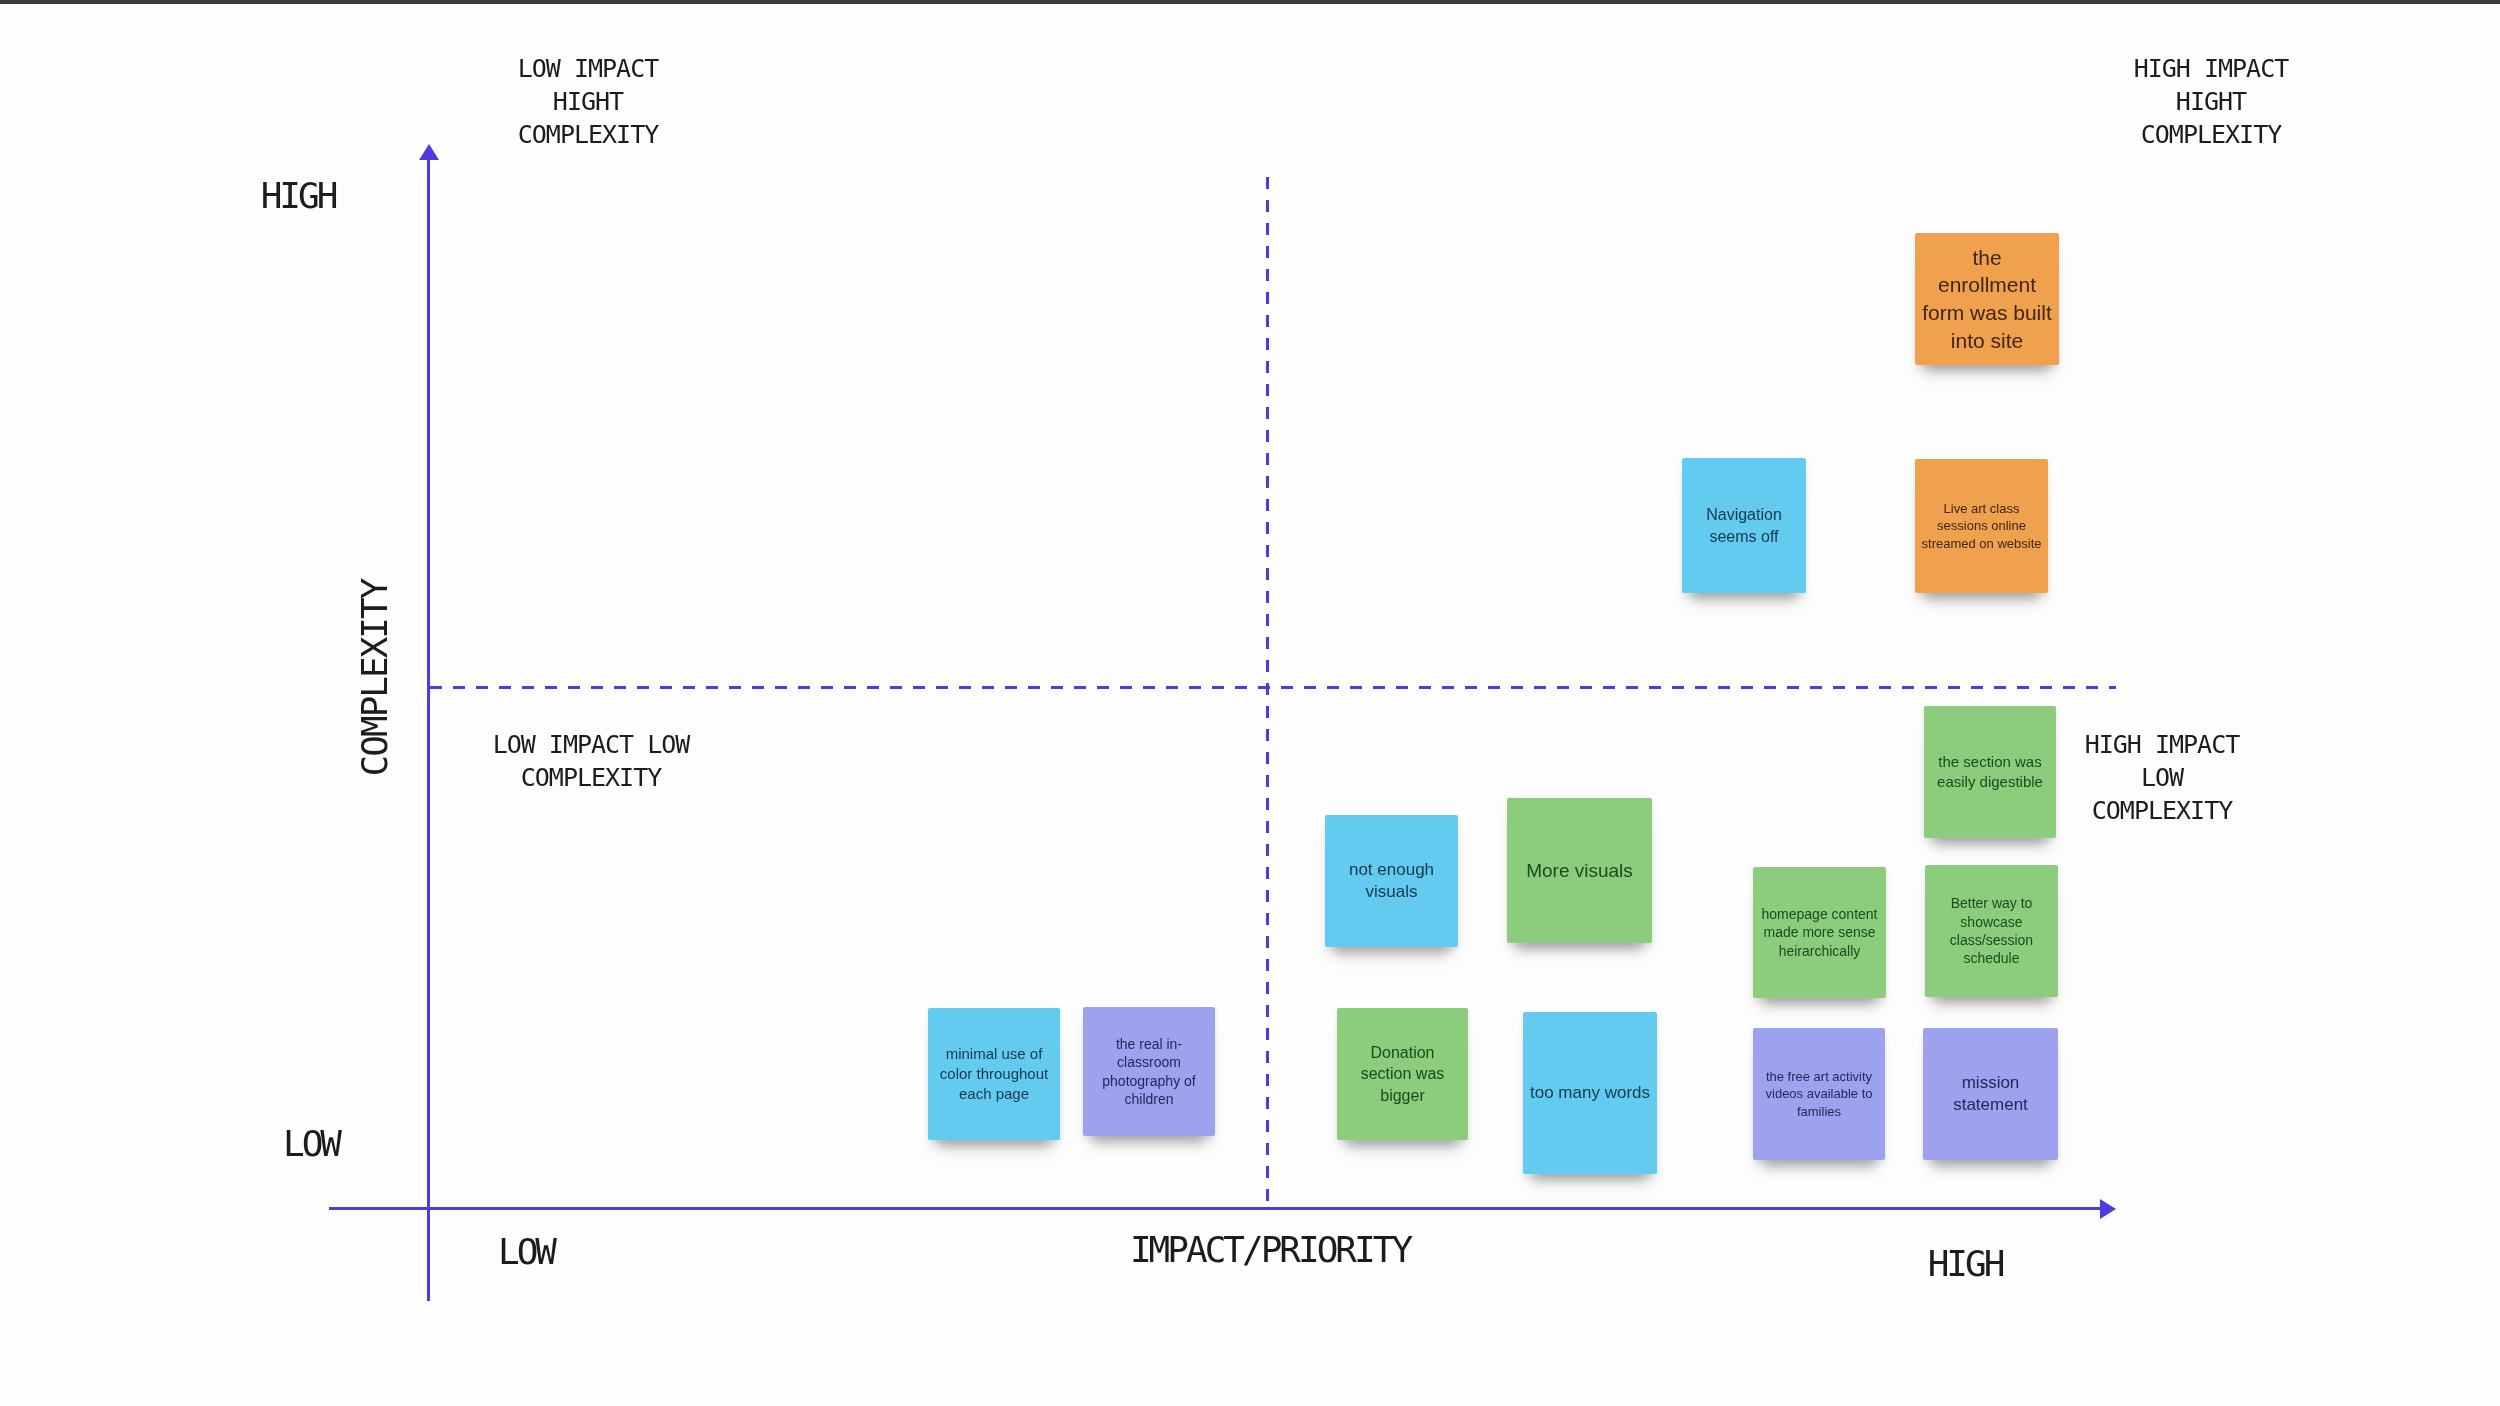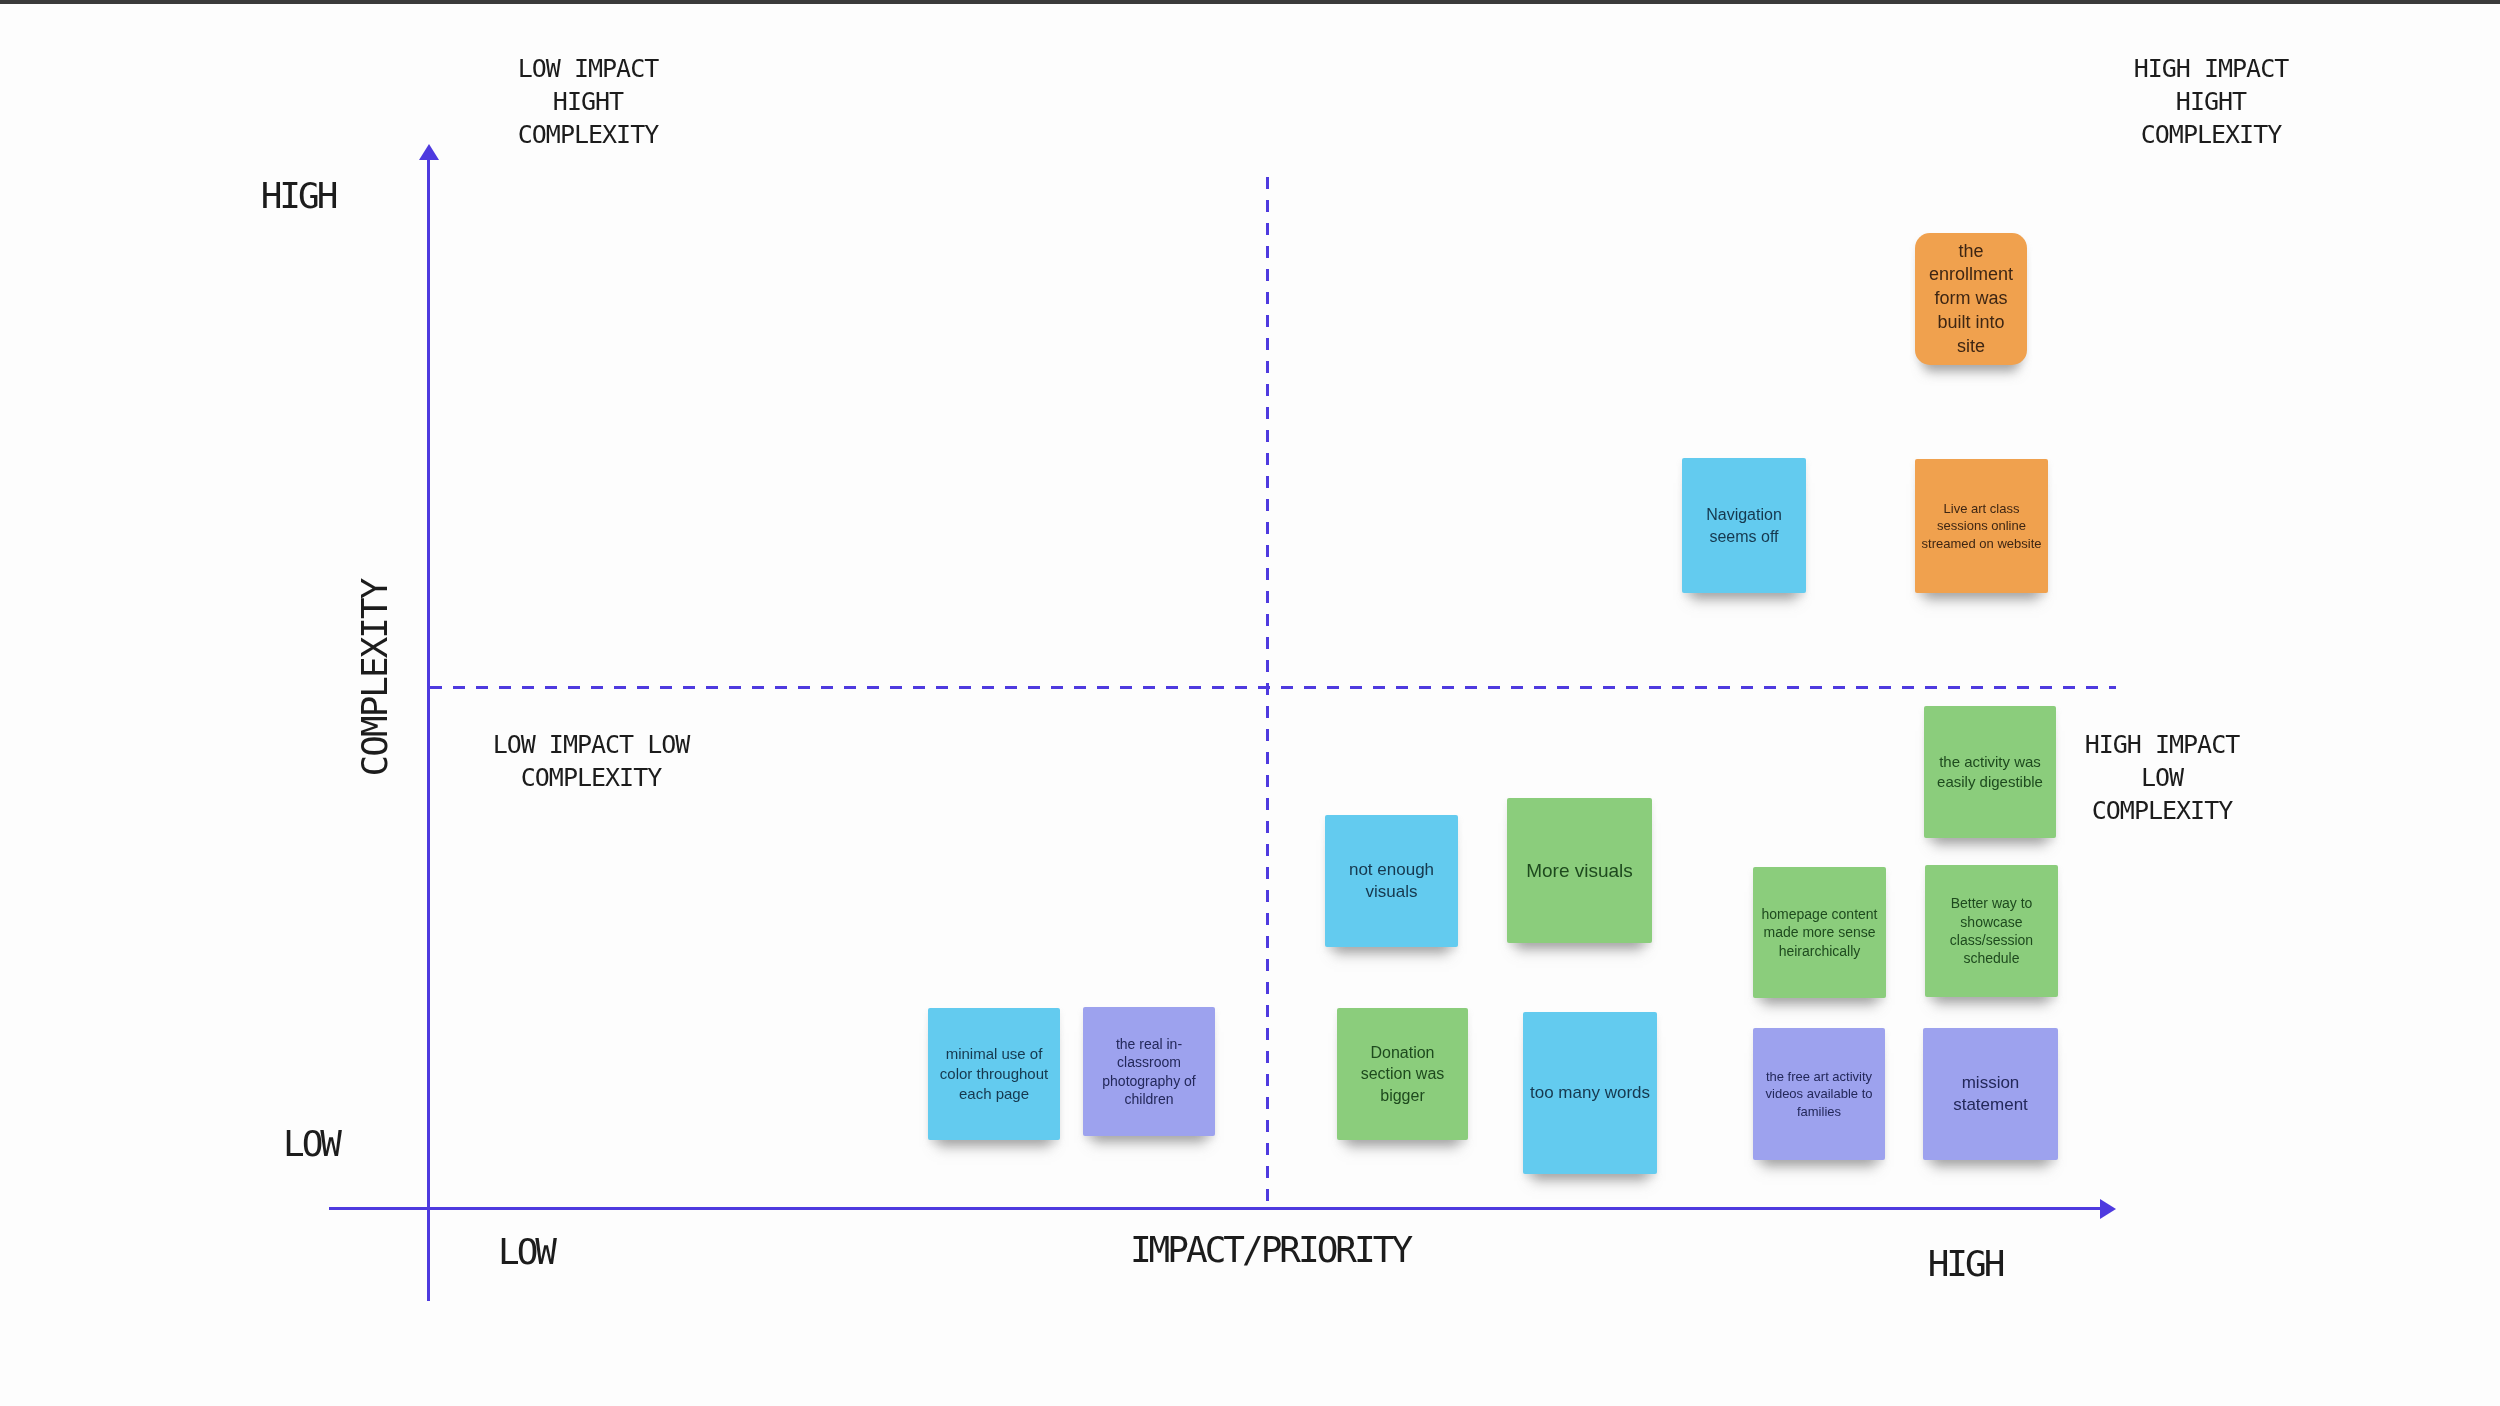--- a/index.html
+++ b/index.html
@@ -112,24 +112,24 @@
 LOW
 COMPLEXITY</div>
 
   <div class="mono axis-label" style="left:298px; top:176px;">HIGH</div>
   <div class="mono axis-label" style="left:311px; top:1124px;">LOW</div>
   <div class="mono axis-label vertical" style="left:375px; top:678px;">COMPLEXITY</div>
   <div class="mono axis-label" style="left:526px; top:1232px;">LOW</div>
   <div class="mono axis-label" style="left:1270px; top:1230px;">IMPACT/PRIORITY</div>
   <div class="mono axis-label" style="left:1965px; top:1244px;">HIGH</div>
 
-  <div class="note orange" style="left:1915px; top:233px; width:112px; height:132px; font-size:18px;border-radius:15px;">the enrollment form was built into site</div>
+  <div class="note orange" style="left:1915px; top:233px; width:144px; height:132px; font-size:21px;">the enrollment form was built into site</div>
   <div class="note blue" style="left:1682px; top:458px; width:124px; height:135px; font-size:16px;">Navigation seems off</div>
   <div class="note orange" style="left:1915px; top:459px; width:133px; height:134px; font-size:13px;">Live art class sessions online streamed on website</div>
-  <div class="note green" style="left:1924px; top:706px; width:132px; height:132px; font-size:15px;">the activity was easily digestible</div>
+  <div class="note green" style="left:1924px; top:706px; width:132px; height:132px; font-size:15px;">the section was easily digestible</div>
   <div class="note blue" style="left:1325px; top:815px; width:133px; height:132px; font-size:17px;">not enough visuals</div>
   <div class="note green" style="left:1507px; top:798px; width:145px; height:145px; font-size:19px;">More visuals</div>
   <div class="note green" style="left:1753px; top:867px; width:133px; height:131px; font-size:14px;">homepage content made more sense heirarchically</div>
   <div class="note green" style="left:1925px; top:865px; width:133px; height:132px; font-size:14px;">Better way to showcase class/session schedule</div>
   <div class="note blue" style="left:928px; top:1008px; width:132px; height:132px; font-size:15px;">minimal use of color throughout each page</div>
   <div class="note purple" style="left:1083px; top:1007px; width:132px; height:129px; font-size:14px;">the real in-classroom photography of children</div>
   <div class="note green" style="left:1337px; top:1008px; width:131px; height:132px; font-size:16px;">Donation section was bigger</div>
   <div class="note blue" style="left:1523px; top:1012px; width:134px; height:162px; font-size:17px;">too many words</div>
   <div class="note purple" style="left:1753px; top:1028px; width:132px; height:132px; font-size:13px;">the free art activity videos available to families</div>
   <div class="note purple" style="left:1923px; top:1028px; width:135px; height:132px; font-size:17px;">mission statement</div>

